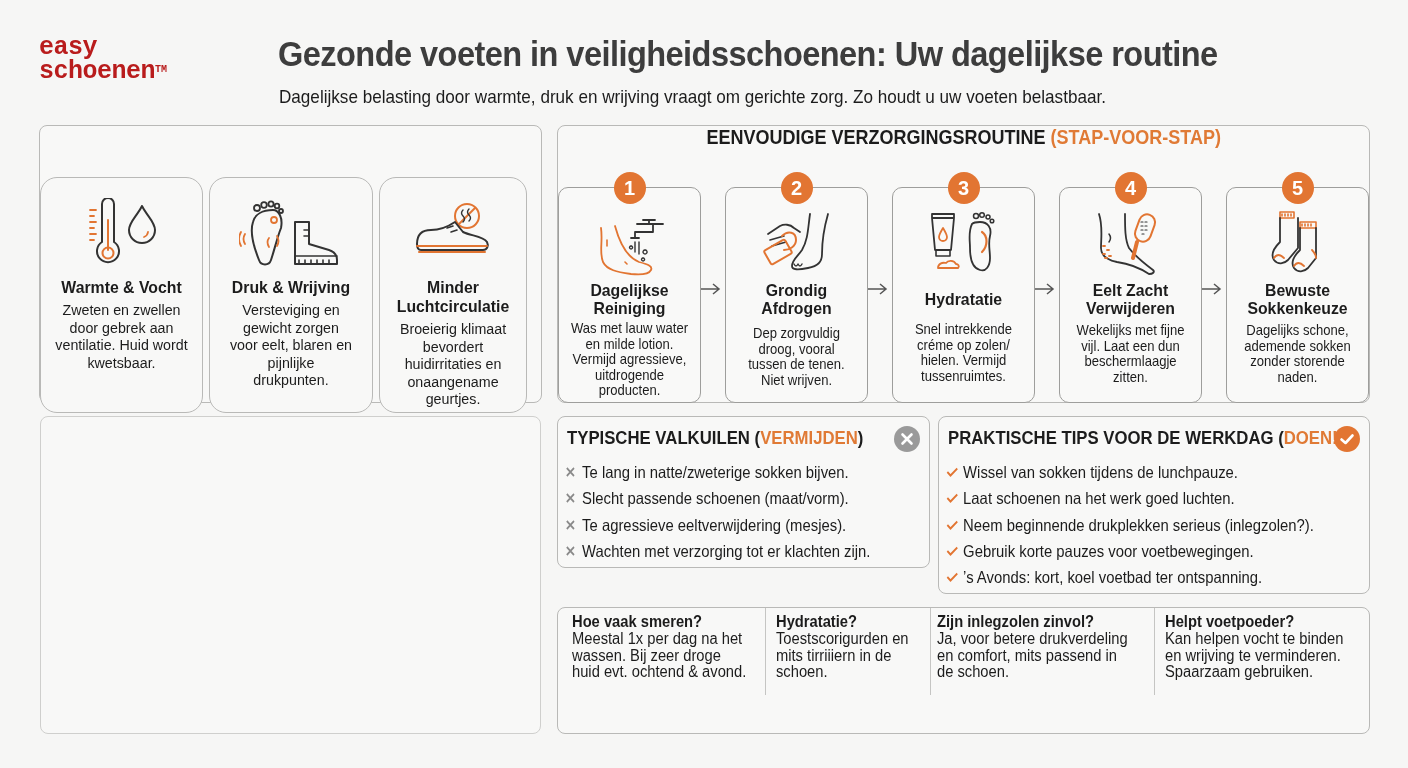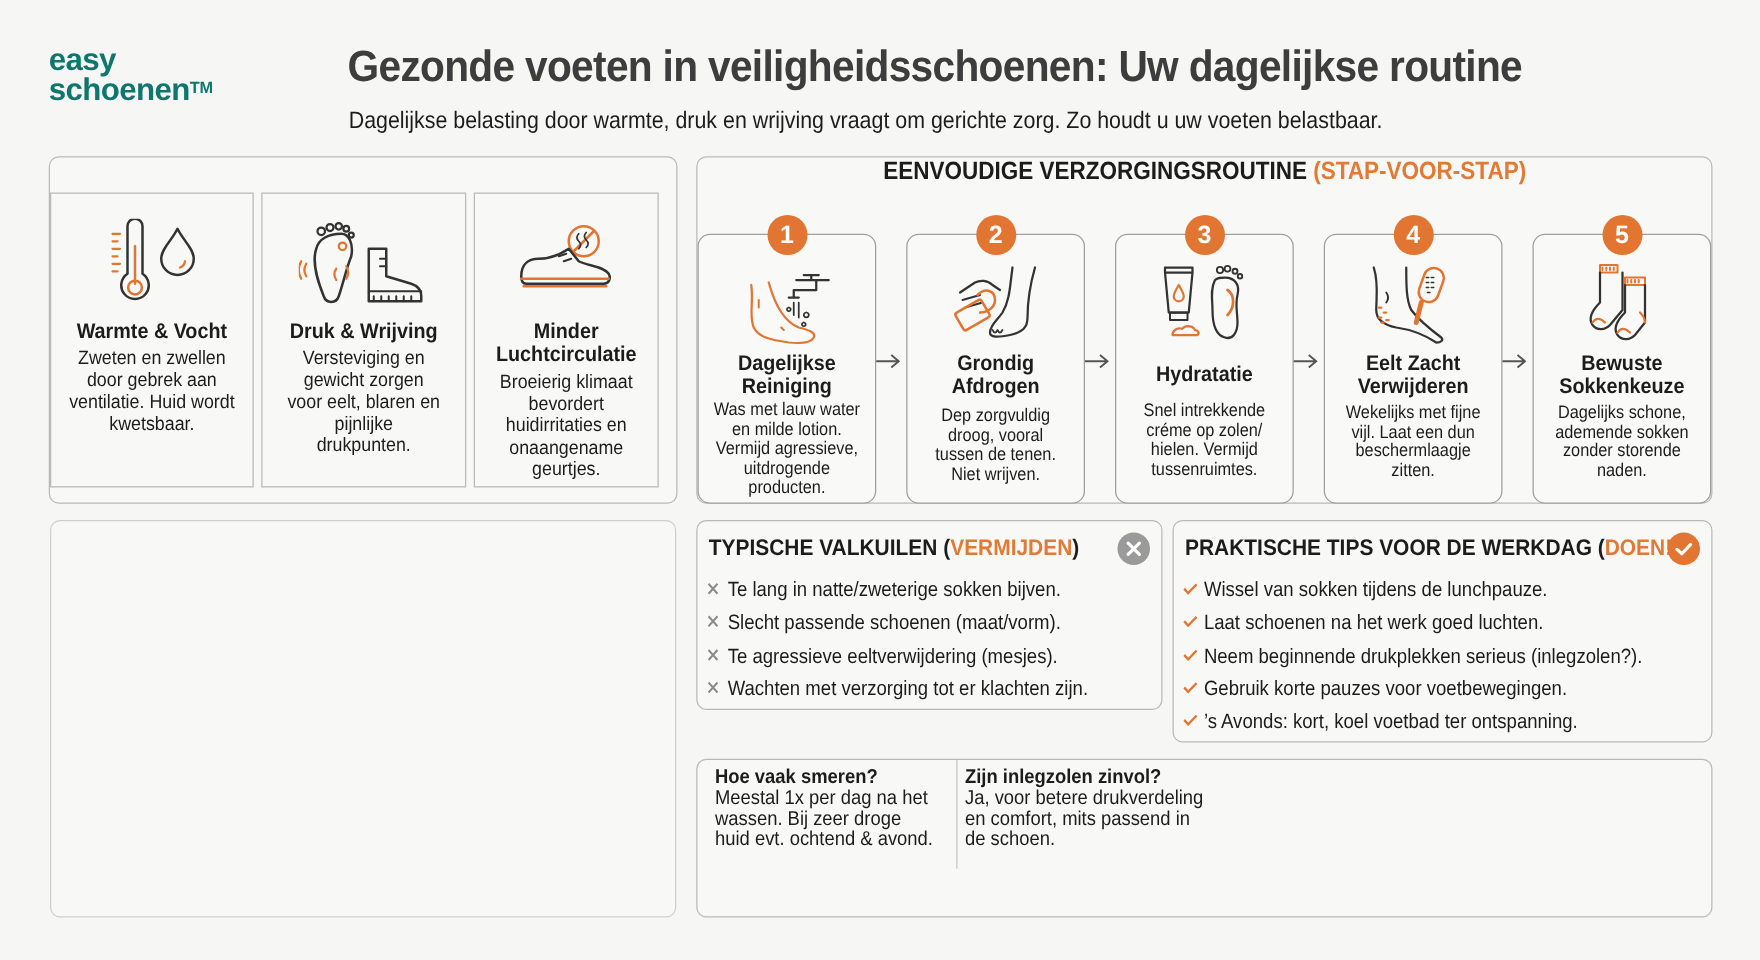--- a/index.html
+++ b/index.html
@@ -8,24 +8,24 @@
     background: #f6f6f5;
     font-family: "Liberation Sans", "DejaVu Sans", sans-serif;
     color: #1c1c1c;
     position: relative;
   }
   .orange { color: #e07a35; }
 
   
   .logo {
     position: absolute; left: 39px; top: 36px;
-    font-family: Liberation Sans, sans-serif; font-weight: bold;
-    color: #0f766e; font-size: 25px; line-height: 24px; letter-spacing: -0.5px;
-  }
-  .logo .tm { font-size: 13px; vertical-align: top; position: relative; top: -2px; letter-spacing: 0; margin-top: 16px; }
+    font-family: Liberation Mono, monospace; font-weight: bold;
+    color: #b91c1c; font-size: 25px; line-height: 24px; letter-spacing: -0.5px;
+  }
+  .logo .tm { font-size: 10px; vertical-align: top; position: relative; top: -2px; letter-spacing: 0; margin-top: 16px; }
   .title {
     position: absolute; left: 278px; top: 34px;
     font-size: 35px; font-weight: bold; color: #3d3d3d; letter-spacing: -0.6px;
     transform: scaleX(0.93); transform-origin: left top; white-space: nowrap;
   }
   .subtitle {
     position: absolute; left: 279px; top: 86px;
     font-size: 19px; color: #1c1c1c; white-space: nowrap;
     transform: scaleX(0.9); transform-origin: left top;
   }
@@ -36,22 +36,22 @@
   }
   .panel-title {
     font-weight: bold; font-size: 20px; text-align: center; white-space: nowrap;
     transform: scaleX(0.9);
   }
 
   
   #belasting { left: 39px; top: 125px; width: 503px; height: 278px; }
   #belasting .panel-head { height: 41px; border-bottom: 1.5px solid #c5c5c3; display:flex; align-items:center; justify-content:center; }
   .bcard {
-    position: absolute; top: 28px; height: 236px;
-    border: 1.5px solid #b9b9b7; border-radius: 0; background: #f8f8f7;
+    position: absolute; top: 51px; height: 236px;
+    border: 1.5px solid #b9b9b7; border-radius: 17px; background: #f8f8f7;
     text-align: center;
   }
   .bcard .icon { height: 92px; display:flex; align-items:flex-end; justify-content:center; padding-top: 14px; }
   .bcard .t { font-weight: bold; font-size: 17px; line-height: 19px; margin-top: 8px; transform: scaleX(0.93); }
   .bcard .d { font-size: 15.5px; line-height: 17.5px; margin-top: 4px; padding: 0 3px; transform: scaleX(0.92); }
 
   
   #routine { left: 557px; top: 125px; width: 813px; height: 278px; }
   #routine .panel-head { height: 44px; display:flex; align-items:flex-start; justify-content:center; }
   .step {
@@ -399,22 +399,38 @@
 <div class="panel" id="faq">
   <div class="faq-cols">
     <div class="faq-col" style="width:208px;">
       <div class="q">Hoe vaak smeren?</div>
       <div class="a">
         <div>Meestal 1x per dag na het</div>
         <div>wassen. Bij zeer droge</div>
         <div>huid evt. ochtend &amp; avond.</div>
       </div>
     </div>
+    <div class="faq-col" style="width:165px; padding-left:10px;">
+      <div class="q">Hydratatie?</div>
+      <div class="a">
+        <div>Toestscorigurden en</div>
+        <div>mits tirriiiern in de</div>
+        <div>schoen.</div>
+      </div>
+    </div>
     <div class="faq-col" style="width:224px; padding-left:6px;">
       <div class="q">Zijn inlegzolen zinvol?</div>
       <div class="a">
         <div>Ja, voor betere drukverdeling</div>
         <div>en comfort, mits passend in</div>
         <div>de schoen.</div>
       </div>
     </div>
+    <div class="faq-col" style="flex:1; padding-left:10px;">
+      <div class="q">Helpt voetpoeder?</div>
+      <div class="a">
+        <div>Kan helpen vocht te binden</div>
+        <div>en wrijving te verminderen.</div>
+        <div>Spaarzaam gebruiken.</div>
+      </div>
+    </div>
   </div>
 </div>
 
 </body></html>

